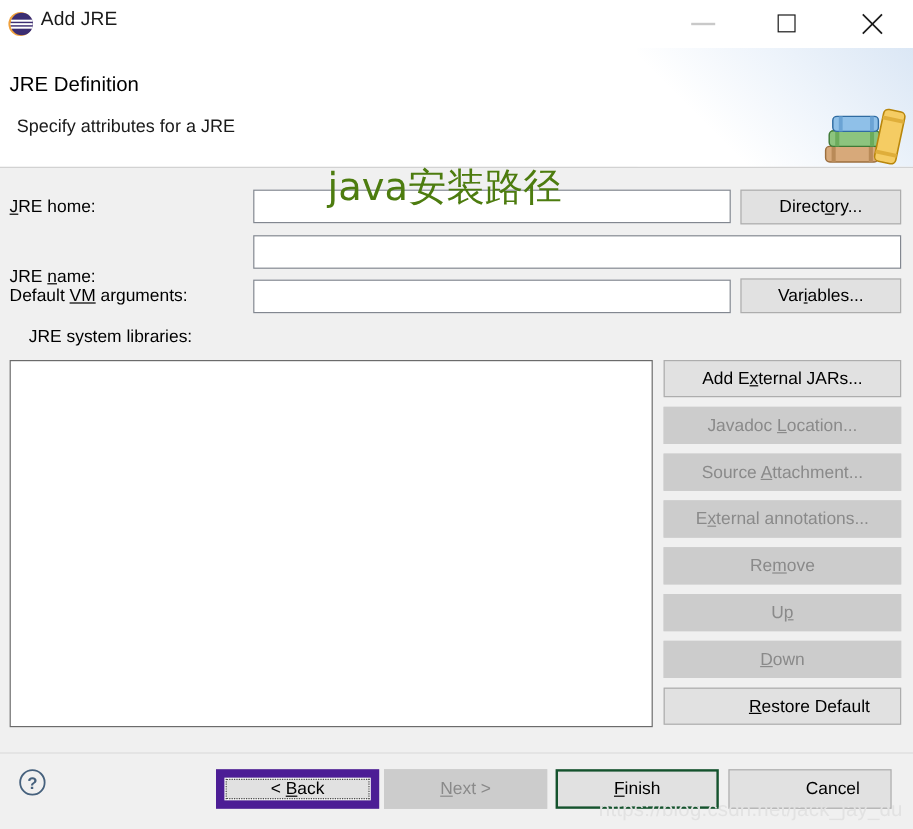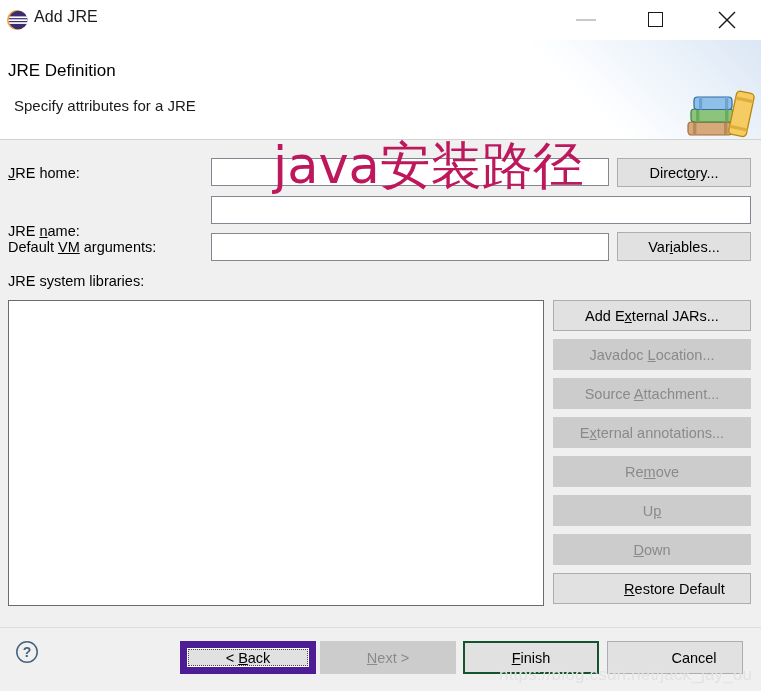--- a/index.html
+++ b/index.html
@@ -122,21 +122,21 @@
   .footer-rule{
     position:absolute;left:0;top:0;width:761px;height:1px;background:#dcdcdc;
   }
   .help-icon{
     position:absolute;left:15px;top:640px;width:24px;height:24px;
   }
 
   
   .redtext{
     position:absolute;left:273px;top:140px;
-    font-size:51px;color:#be185d;
+    font-size:32px;color:#4d7c0f;
     font-family:"DejaVu Sans","Liberation Sans",sans-serif;
     white-space:nowrap;line-height:1;
     z-index:60;pointer-events:none;
   }
   .watermark{
     position:absolute;left:499px;top:665px;
     font-size:17px;color:#e2e2e2;
     font-family:"Liberation Sans","DejaVu Sans",sans-serif;
     white-space:nowrap;letter-spacing:.2px;
     z-index:59;pointer-events:none;
@@ -218,21 +218,21 @@
 
   <div class="lbl" style="left:8px;top:63px;margin-top:20px;"><span>JRE </span><span class="mn">n</span><span>ame:</span></div>
   <input class="tfield" style="left: 211px; top: 56px; width: 540px; height: 28px;" value="">
 
   <div class="lbl" style="left:8px;top:99px;"><span>Default </span><span class="mn">VM</span><span> arguments:</span></div>
   <input class="tfield" style="left: 211px; top: 93px; width: 398px; height: 28px;" value="">
   <button class="btn" style="left:617px;top:92px;width:134px;height:29px;">
       <span><span>Var</span><span class="mn">i</span><span>ables...</span></span>
     </button>
 
-  <div class="lbl" style="left:8px;top:133px;">JRE system libraries:</div>
+  <div class="lbl" style="left:24px;top:133px;">JRE system libraries:</div>
 
   <div class="listbox"></div>
 
   <button class="btn" style="left:553px;top:160px;width:198px;height:31px;">
       <span><span>Add E</span><span class="mn">x</span><span>ternal JARs...</span></span>
     </button>
 
   <button class="btn disabled" style="left:553px;top:199px;width:198px;height:31px;">
       <span><span>Javadoc </span><span class="mn">L</span><span>ocation...</span></span>
     </button>

